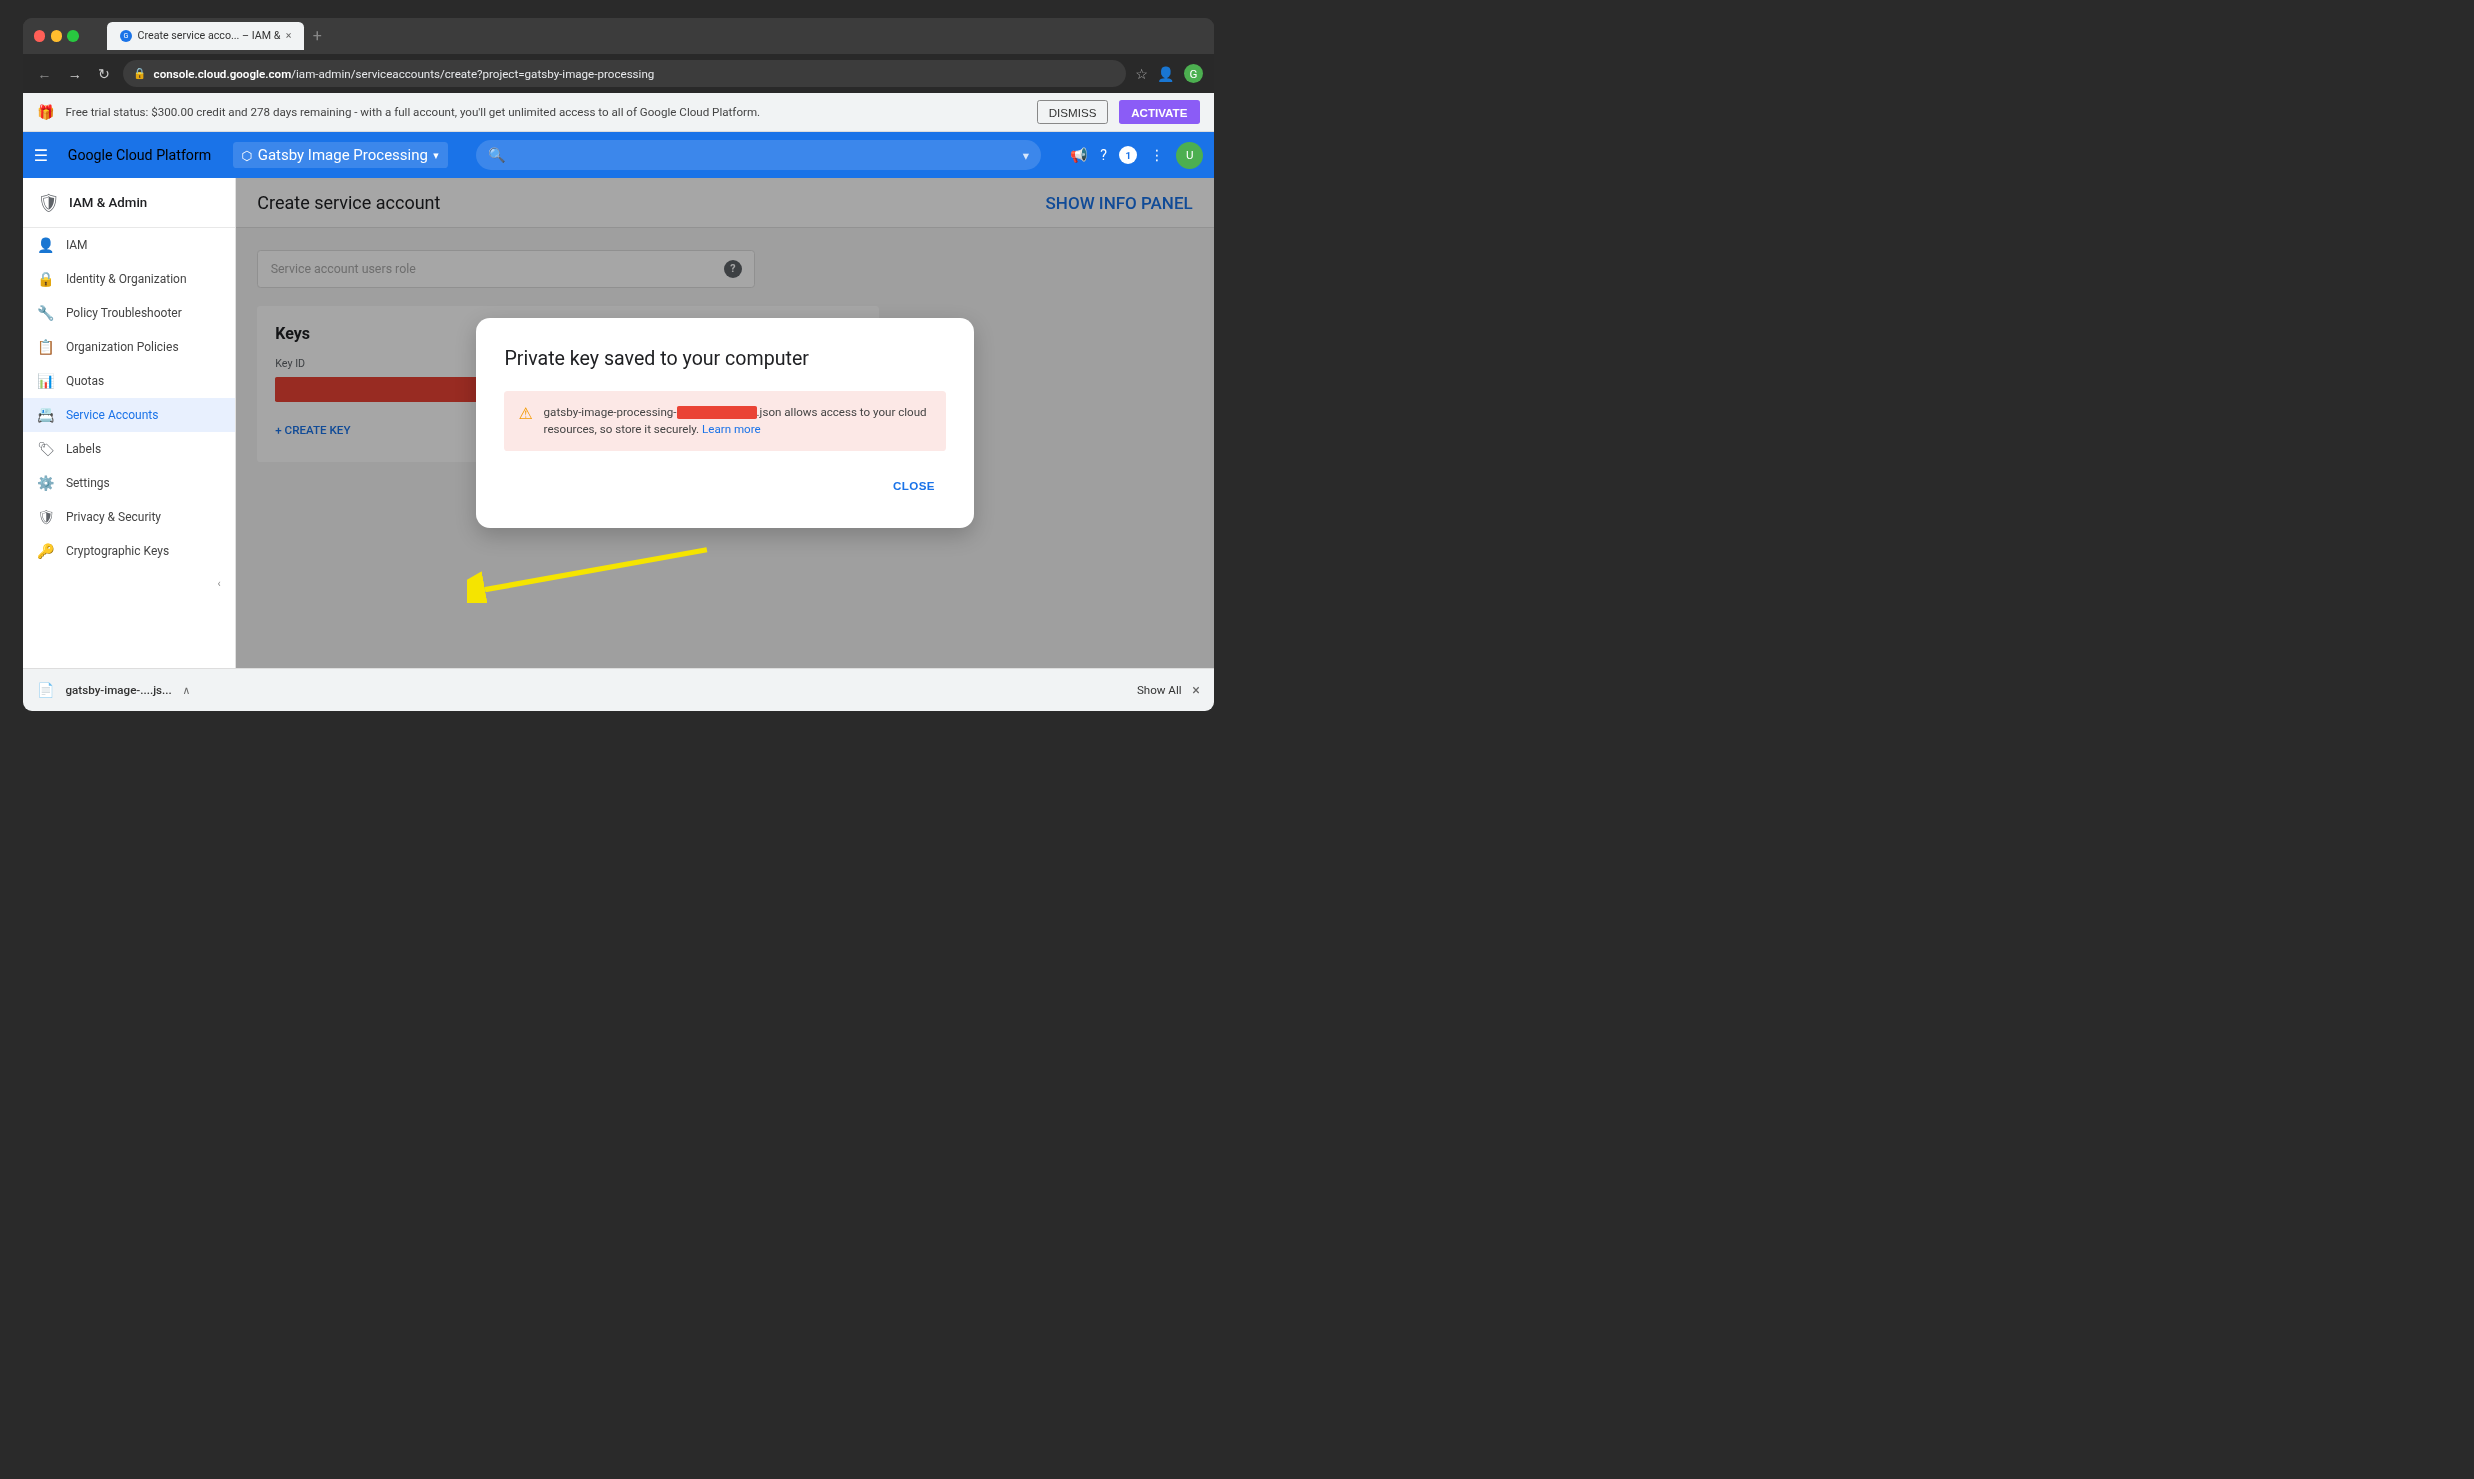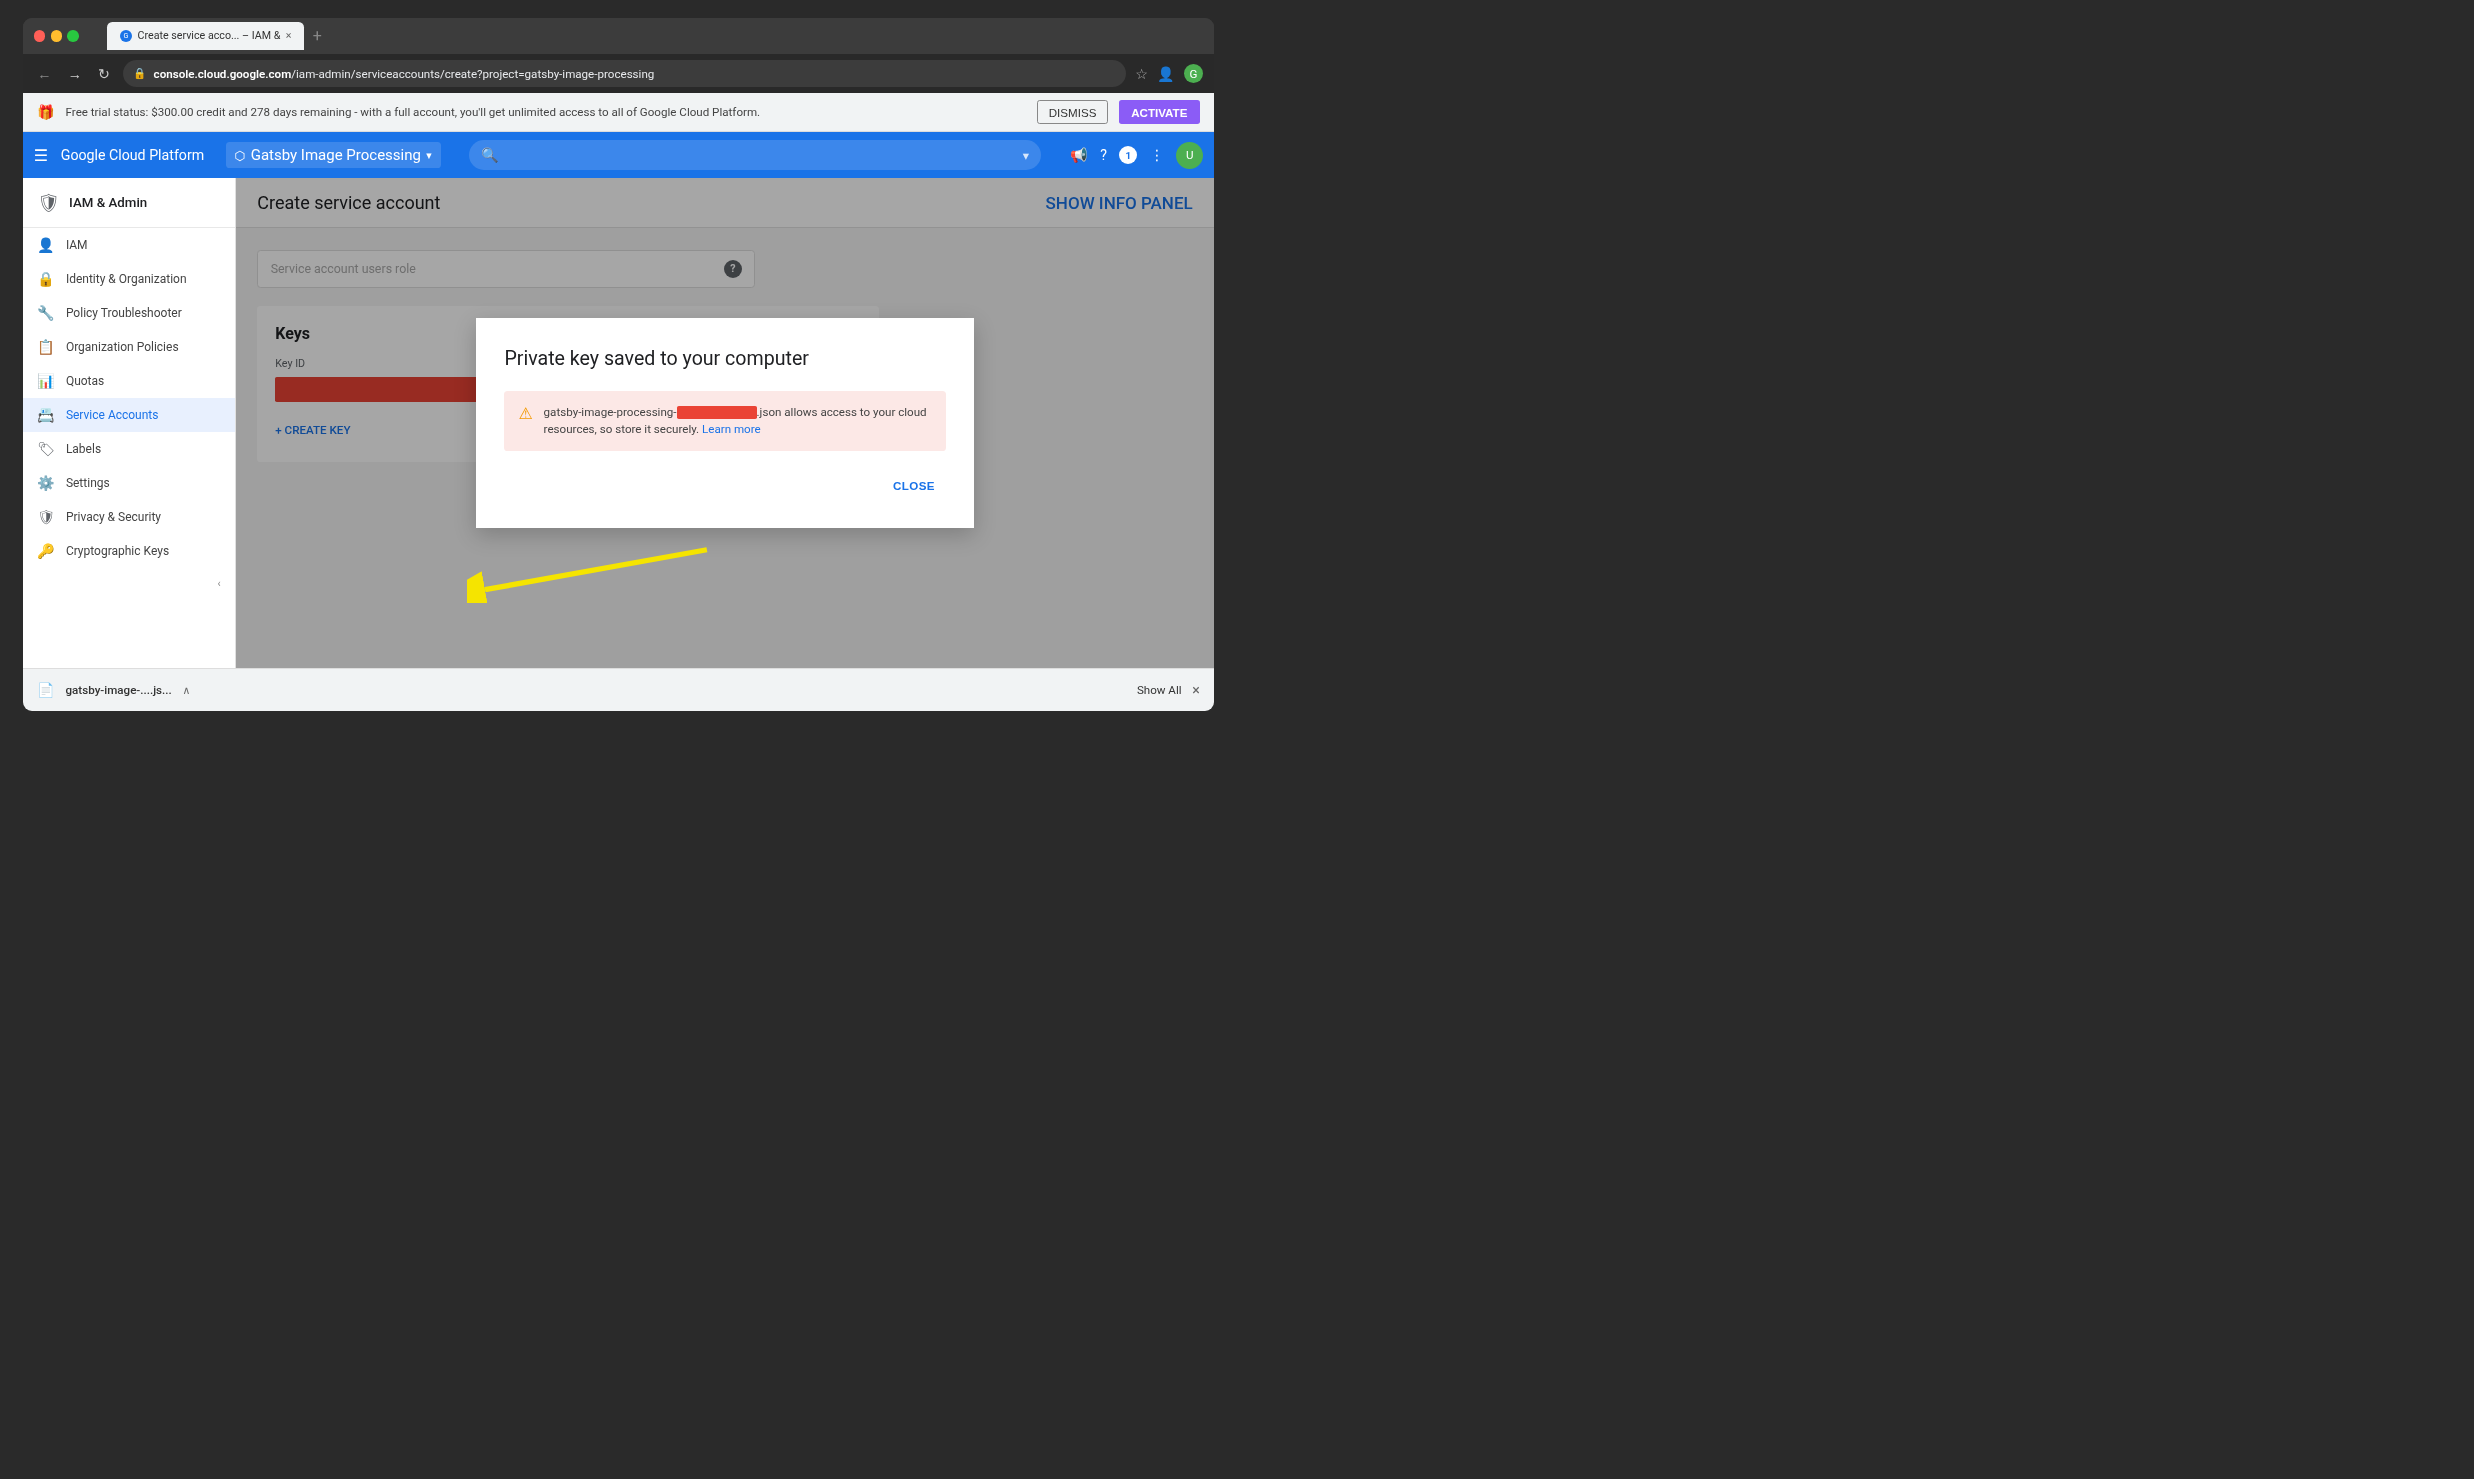--- a/index.html
+++ b/index.html
@@ -155,21 +155,21 @@
     .gcp-nav {
       background: #1a73e8;
       height: 46px;
       display: flex;
       align-items: center;
       padding: 0 10.7px;
       gap: 10.7px;
     }
 
     .hamburger { color: white; font-size: 16px; cursor: pointer; }
-    .gcp-logo { color: #ffffff; font-size: 14.2px; font-weight: 400; margin-left: 2px; }
+    .gcp-logo { color: #000000; font-size: 14.2px; font-weight: 400; margin-left: 9px; }
 
     .project-selector {
       display: flex; align-items: center; gap: 5.3px;
       background: rgba(255,255,255,0.15);
       border-radius: 3.6px;
       padding: 3.6px 9px;
       cursor: pointer;
       margin-left: 10.7px;
     }
     .project-icon { color: white; font-size: 12.4px; }
@@ -320,21 +320,21 @@
       top: 0; left: 0; right: 0; bottom: 0;
       background: rgba(0,0,0,0.35);
       display: flex;
       align-items: center;
       justify-content: center;
       z-index: 100;
     }
 
     .dialog {
       background: white;
-      border-radius: 0;
+      border-radius: 14px;
       width: 498px;
       padding: 28.4px;
       box-shadow: 0 7.1px 21.3px rgba(0,0,0,0.2);
     }
 
     .dialog-title {
       font-size: 19.6px;
       color: #202124;
       font-weight: 400;
       margin-bottom: 21.3px;

